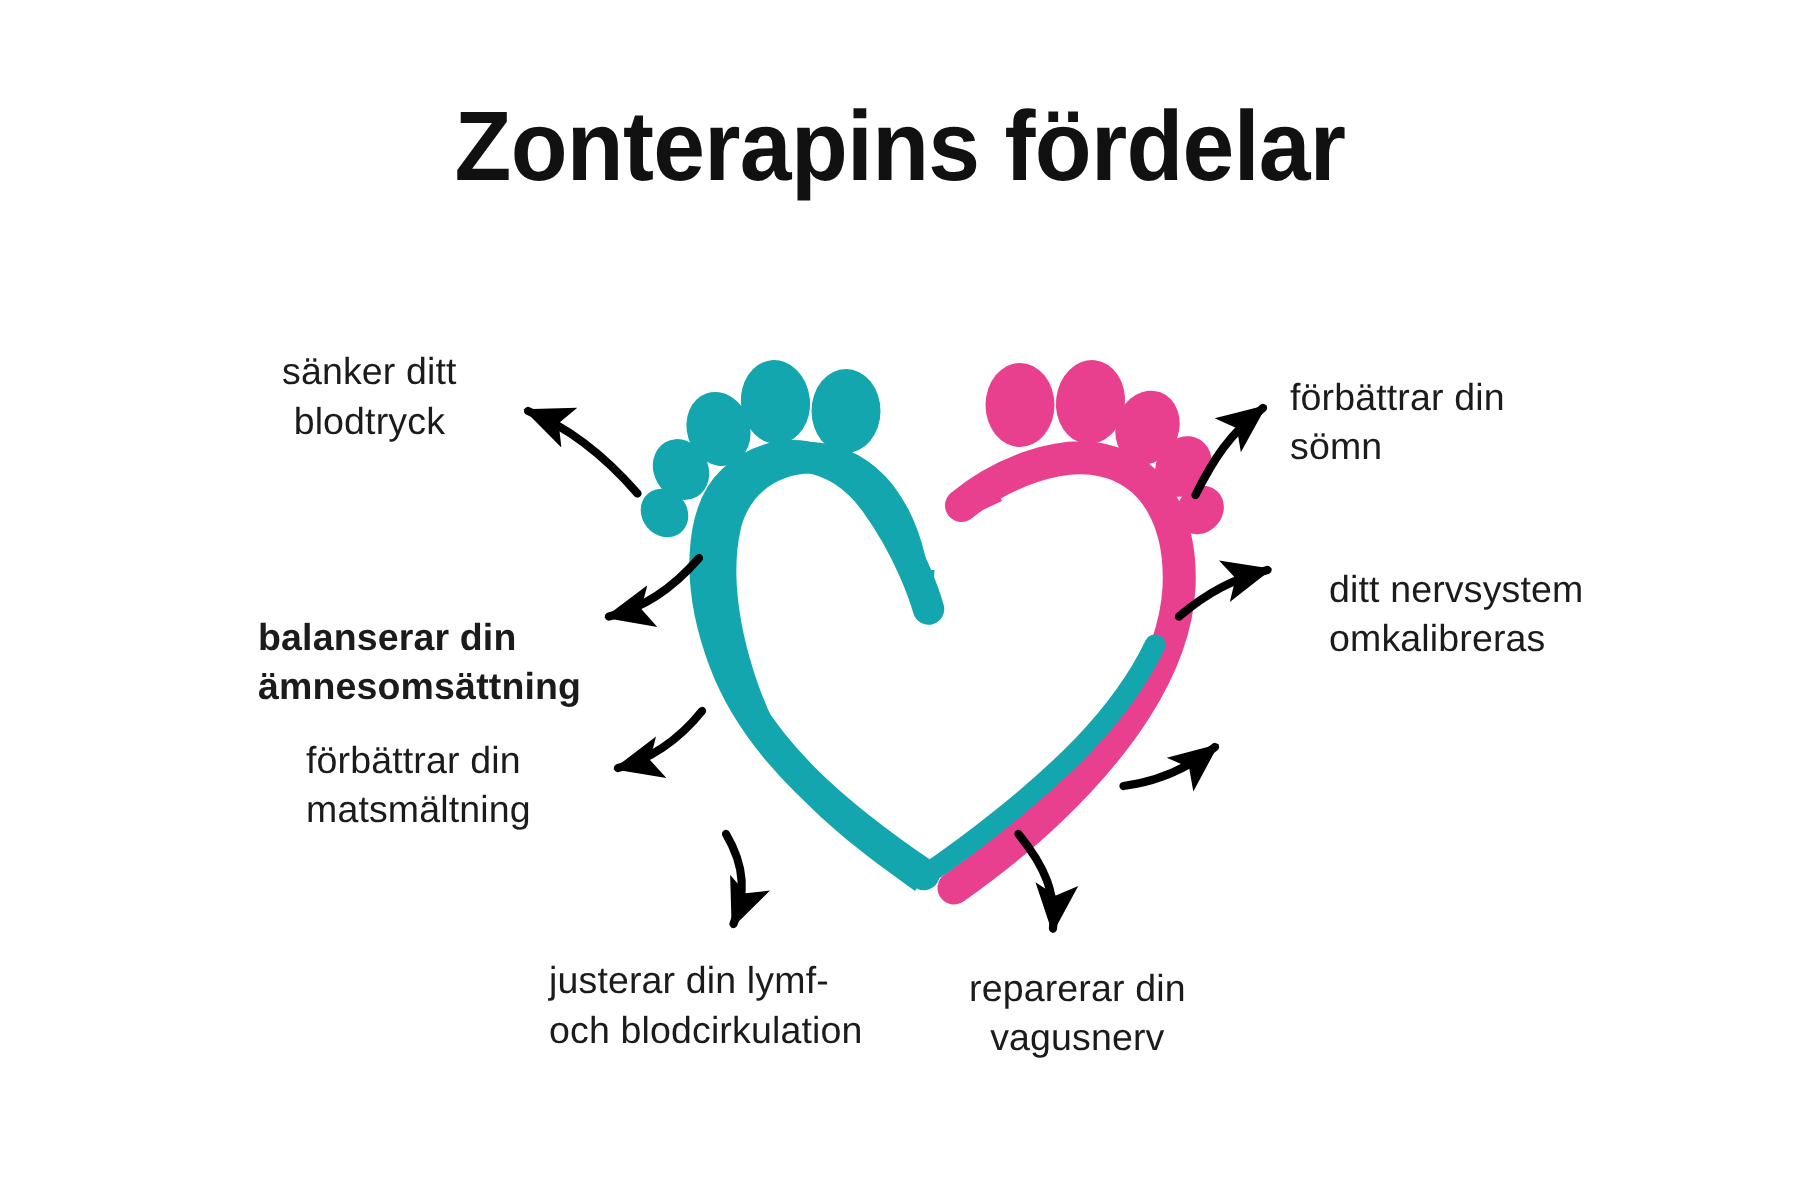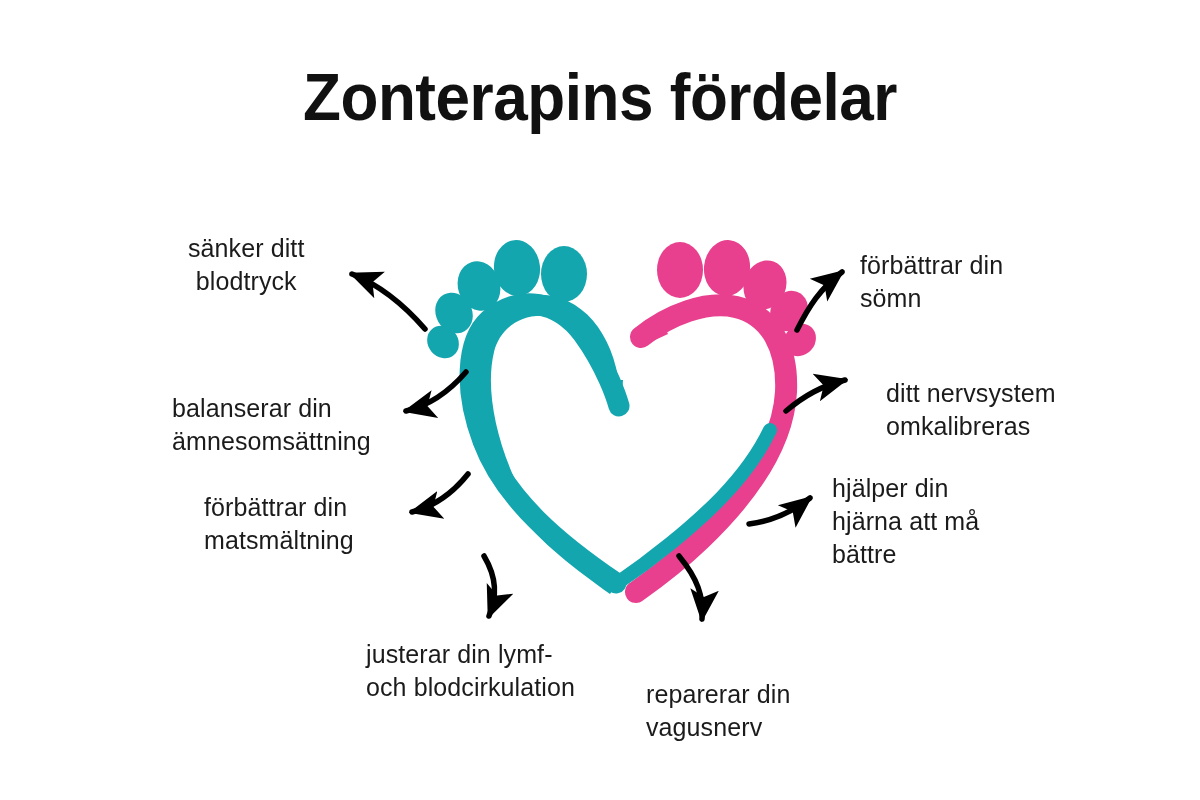--- a/index.html
+++ b/index.html
@@ -50,24 +50,24 @@
     font-size: 25px;
     line-height: 1.32;
     color: #1b1b1b;
     white-space: pre;
     letter-spacing: 0.1px;
   }
   .label.right { text-align: left; }
   .label.left  { text-align: left; }
 
   #lbl-blodtryck        { left: 188px; top: 232px; text-align: center; }
-  #lbl-amnesomsattning  { left: 172px; top: 392px; }
+  #lbl-amnesomsattning  { left: 172px; top: 409px; font-weight: bold; }
   #lbl-matsmaltning     { left: 204px; top: 491px; }
   #lbl-lymf             { left: 318px; top: 638px; margin-left: 48px; }
-  #lbl-vagusnerv        { left: 646px; top: 678px; }
+  #lbl-vagusnerv        { left: 646px; top: 643px; text-align: center; }
   #lbl-somn             { left: 860px; top: 249px; }
   #lbl-nervsystem       { left: 862px; top: 377px; margin-left: 24px; }
   #lbl-hjarna           { left: 832px; top: 472px; }
 
   
   #graphic {
     position: absolute;
     left: 0;
     top: 0;
     width: 1200px;
@@ -166,17 +166,14 @@
 
   <div class="label left" id="lbl-vagusnerv">reparerar din
 vagusnerv</div>
 
   <div class="label right" id="lbl-somn">förbättrar din
 sömn</div>
 
   <div class="label right" id="lbl-nervsystem">ditt nervsystem
 omkalibreras</div>
 
-  <div class="label right" id="lbl-hjarna">hjälper din
-hjärna att må
-bättre</div>
 
 </div>
 
 </body></html>

